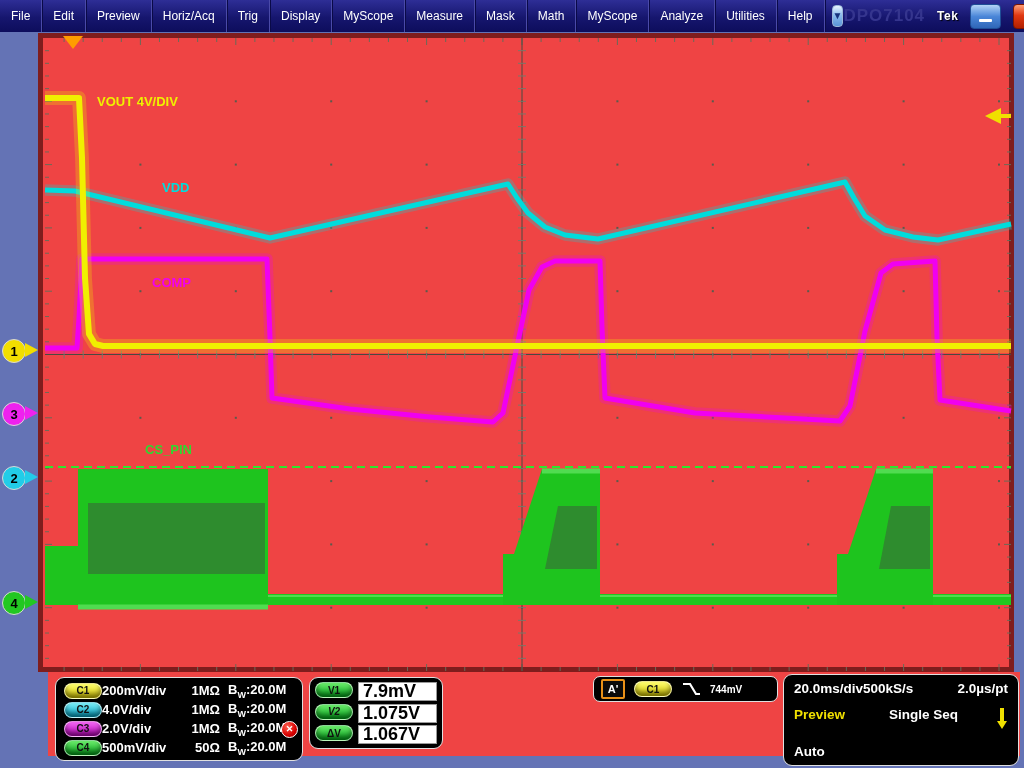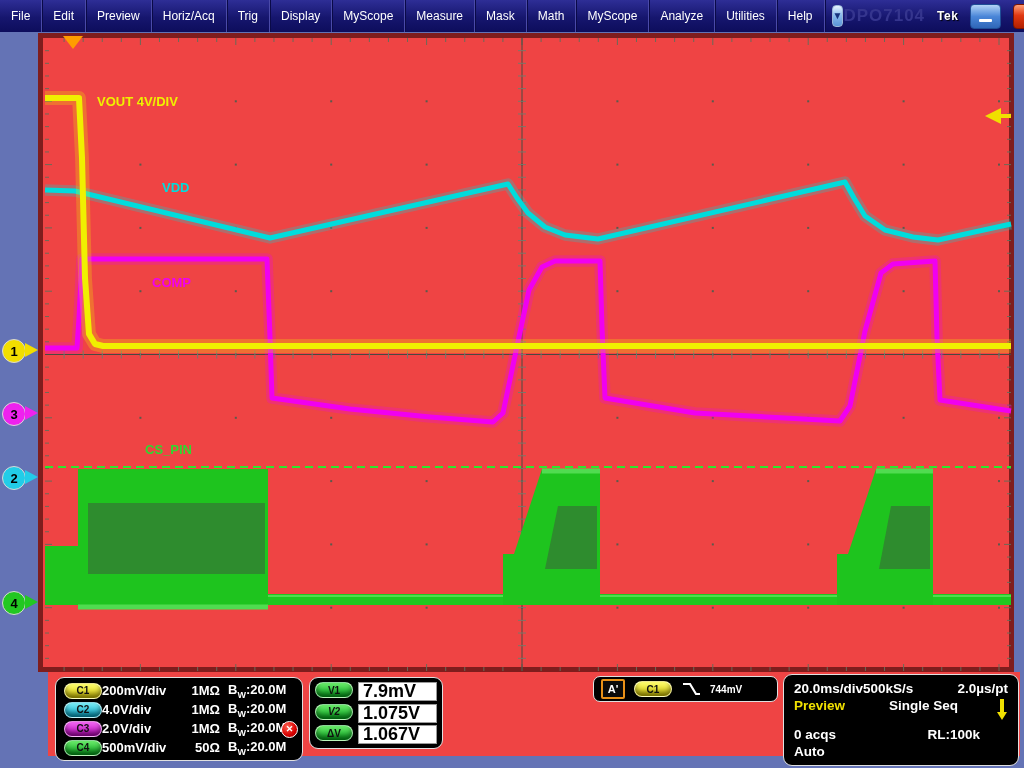--- a/index.html
+++ b/index.html
@@ -616,20 +616,16 @@
       <span class="preview-txt">Preview</span>
       <span class="seq-txt">Single Seq</span>
       <span class="sp">
         <svg width="12" height="23" viewBox="0 0 12 23">
           <rect x="4" y="1" width="4" height="14" fill="#f0e000"></rect>
           <polygon points="1,14 11,14 6,22" fill="#f0e000"></polygon>
         </svg>
       </span>
     </div>
     <div class="h-row">
-      <span>0 acqs</span>
-      <span class="rl-txt">RL:100k</span>
-    </div>
-    <div class="h-row">
       <span>Auto</span>
     </div>
   </div>
 </div>
 
 </body></html>

